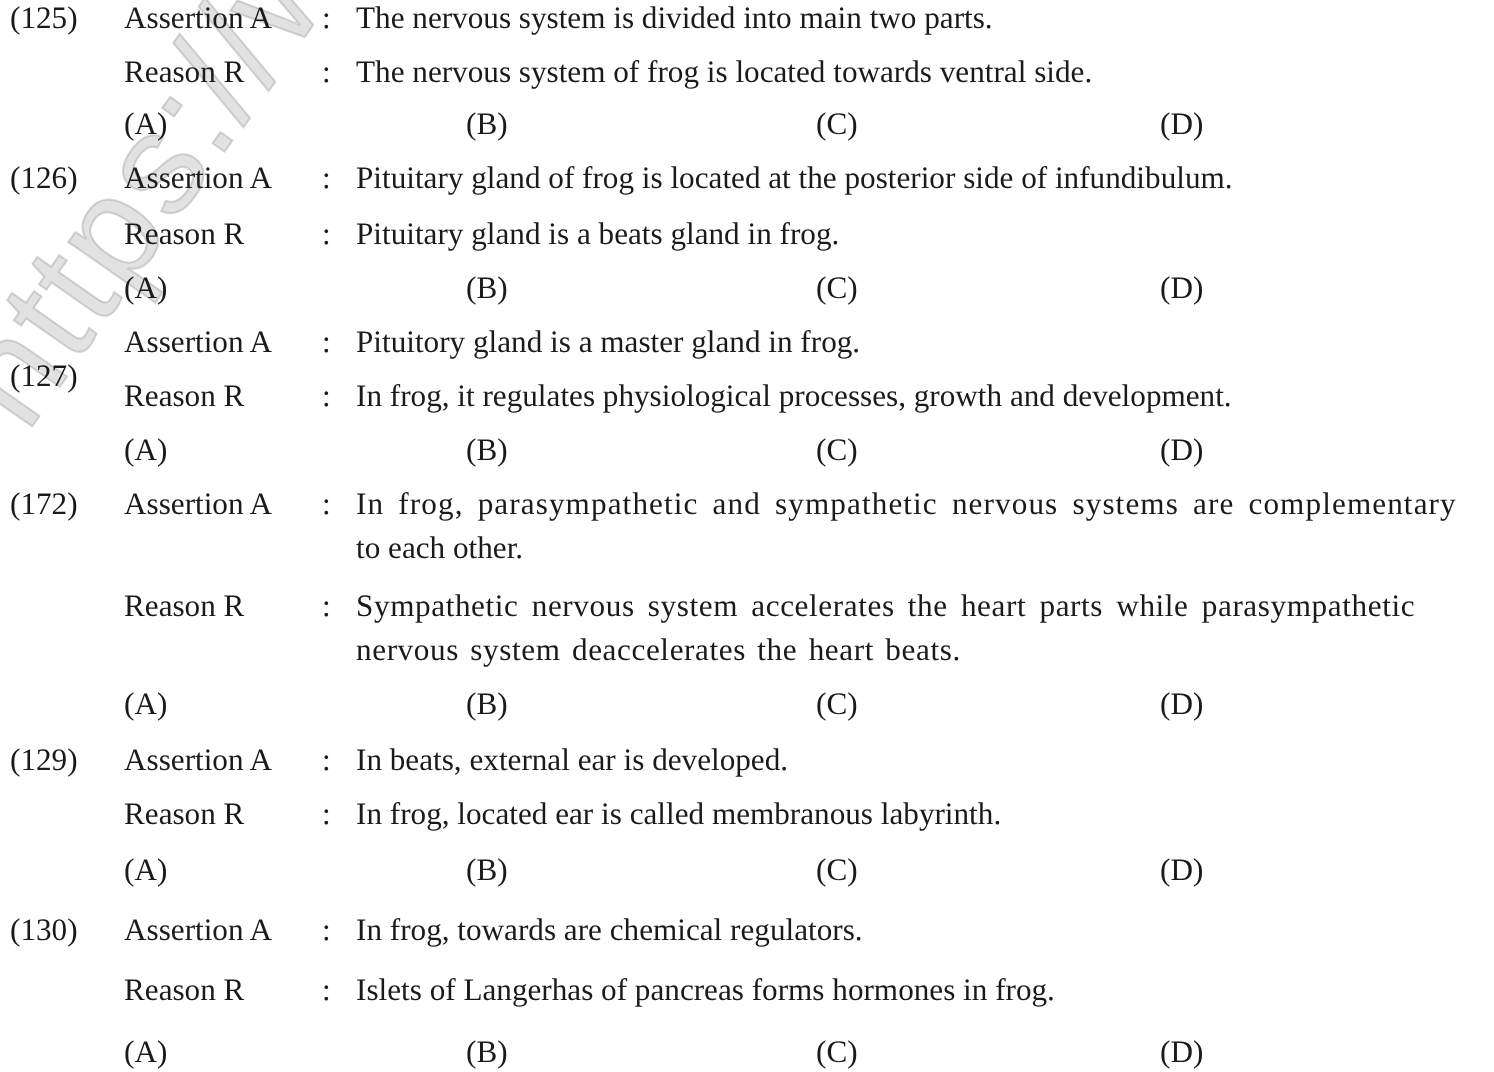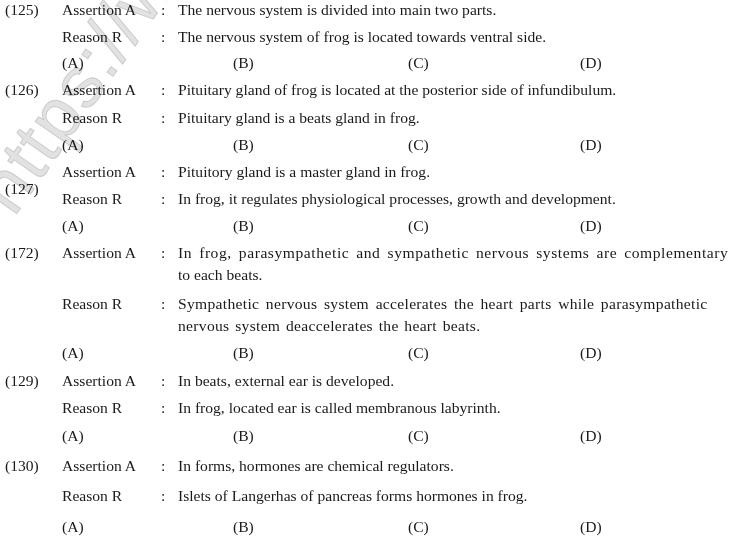--- a/index.html
+++ b/index.html
@@ -74,21 +74,21 @@
     <span class="ln opt-b" style="top:217px">(B)</span>
     <span class="ln opt-c" style="top:217px">(C)</span>
     <span class="ln opt-d" style="top:217px">(D)</span>
   </div>
 
   <div>
     <span class="ln qnum" style="top:244px">(172)</span>
     <span class="ln lbl" style="top:244px">Assertion A</span>
     <span class="ln colon" style="top:244px">:</span>
     <span class="ln txt" style="top:244px; letter-spacing:0.55px; word-spacing:2.6px">In frog, parasympathetic and sympathetic nervous systems are complementary</span>
-    <span class="ln txt" style="top:266px">to each beats.</span>
+    <span class="ln txt" style="top:266px">to each other.</span>
     <span class="ln lbl" style="top:295px">Reason R</span>
     <span class="ln colon" style="top:295px">:</span>
     <span class="ln txt" style="top:295px; letter-spacing:0.3px; word-spacing:2.4px">Sympathetic nervous system accelerates the heart parts while parasympathetic</span>
     <span class="ln txt" style="top:317px; letter-spacing:0.3px; word-spacing:1.5px">nervous system deaccelerates the heart beats.</span>
     <span class="ln opt-a" style="top:344px">(A)</span>
     <span class="ln opt-b" style="top:344px">(B)</span>
     <span class="ln opt-c" style="top:344px">(C)</span>
     <span class="ln opt-d" style="top:344px">(D)</span>
   </div>
 
@@ -103,21 +103,21 @@
     <span class="ln opt-a" style="top:427px">(A)</span>
     <span class="ln opt-b" style="top:427px">(B)</span>
     <span class="ln opt-c" style="top:427px">(C)</span>
     <span class="ln opt-d" style="top:427px">(D)</span>
   </div>
 
   <div>
     <span class="ln qnum" style="top:457px">(130)</span>
     <span class="ln lbl" style="top:457px">Assertion A</span>
     <span class="ln colon" style="top:457px">:</span>
-    <span class="ln txt" style="top:457px">In forms, hormones are chemical regulators.</span>
+    <span class="ln txt" style="top:457px">In frog, towards are chemical regulators.</span>
     <span class="ln lbl" style="top:487px">Reason R</span>
     <span class="ln colon" style="top:487px">:</span>
     <span class="ln txt" style="top:487px">Islets of Langerhas of pancreas forms hormones in frog.</span>
     <span class="ln opt-a" style="top:518px">(A)</span>
     <span class="ln opt-b" style="top:518px">(B)</span>
     <span class="ln opt-c" style="top:518px">(C)</span>
     <span class="ln opt-d" style="top:518px">(D)</span>
   </div>
 
 </div>

